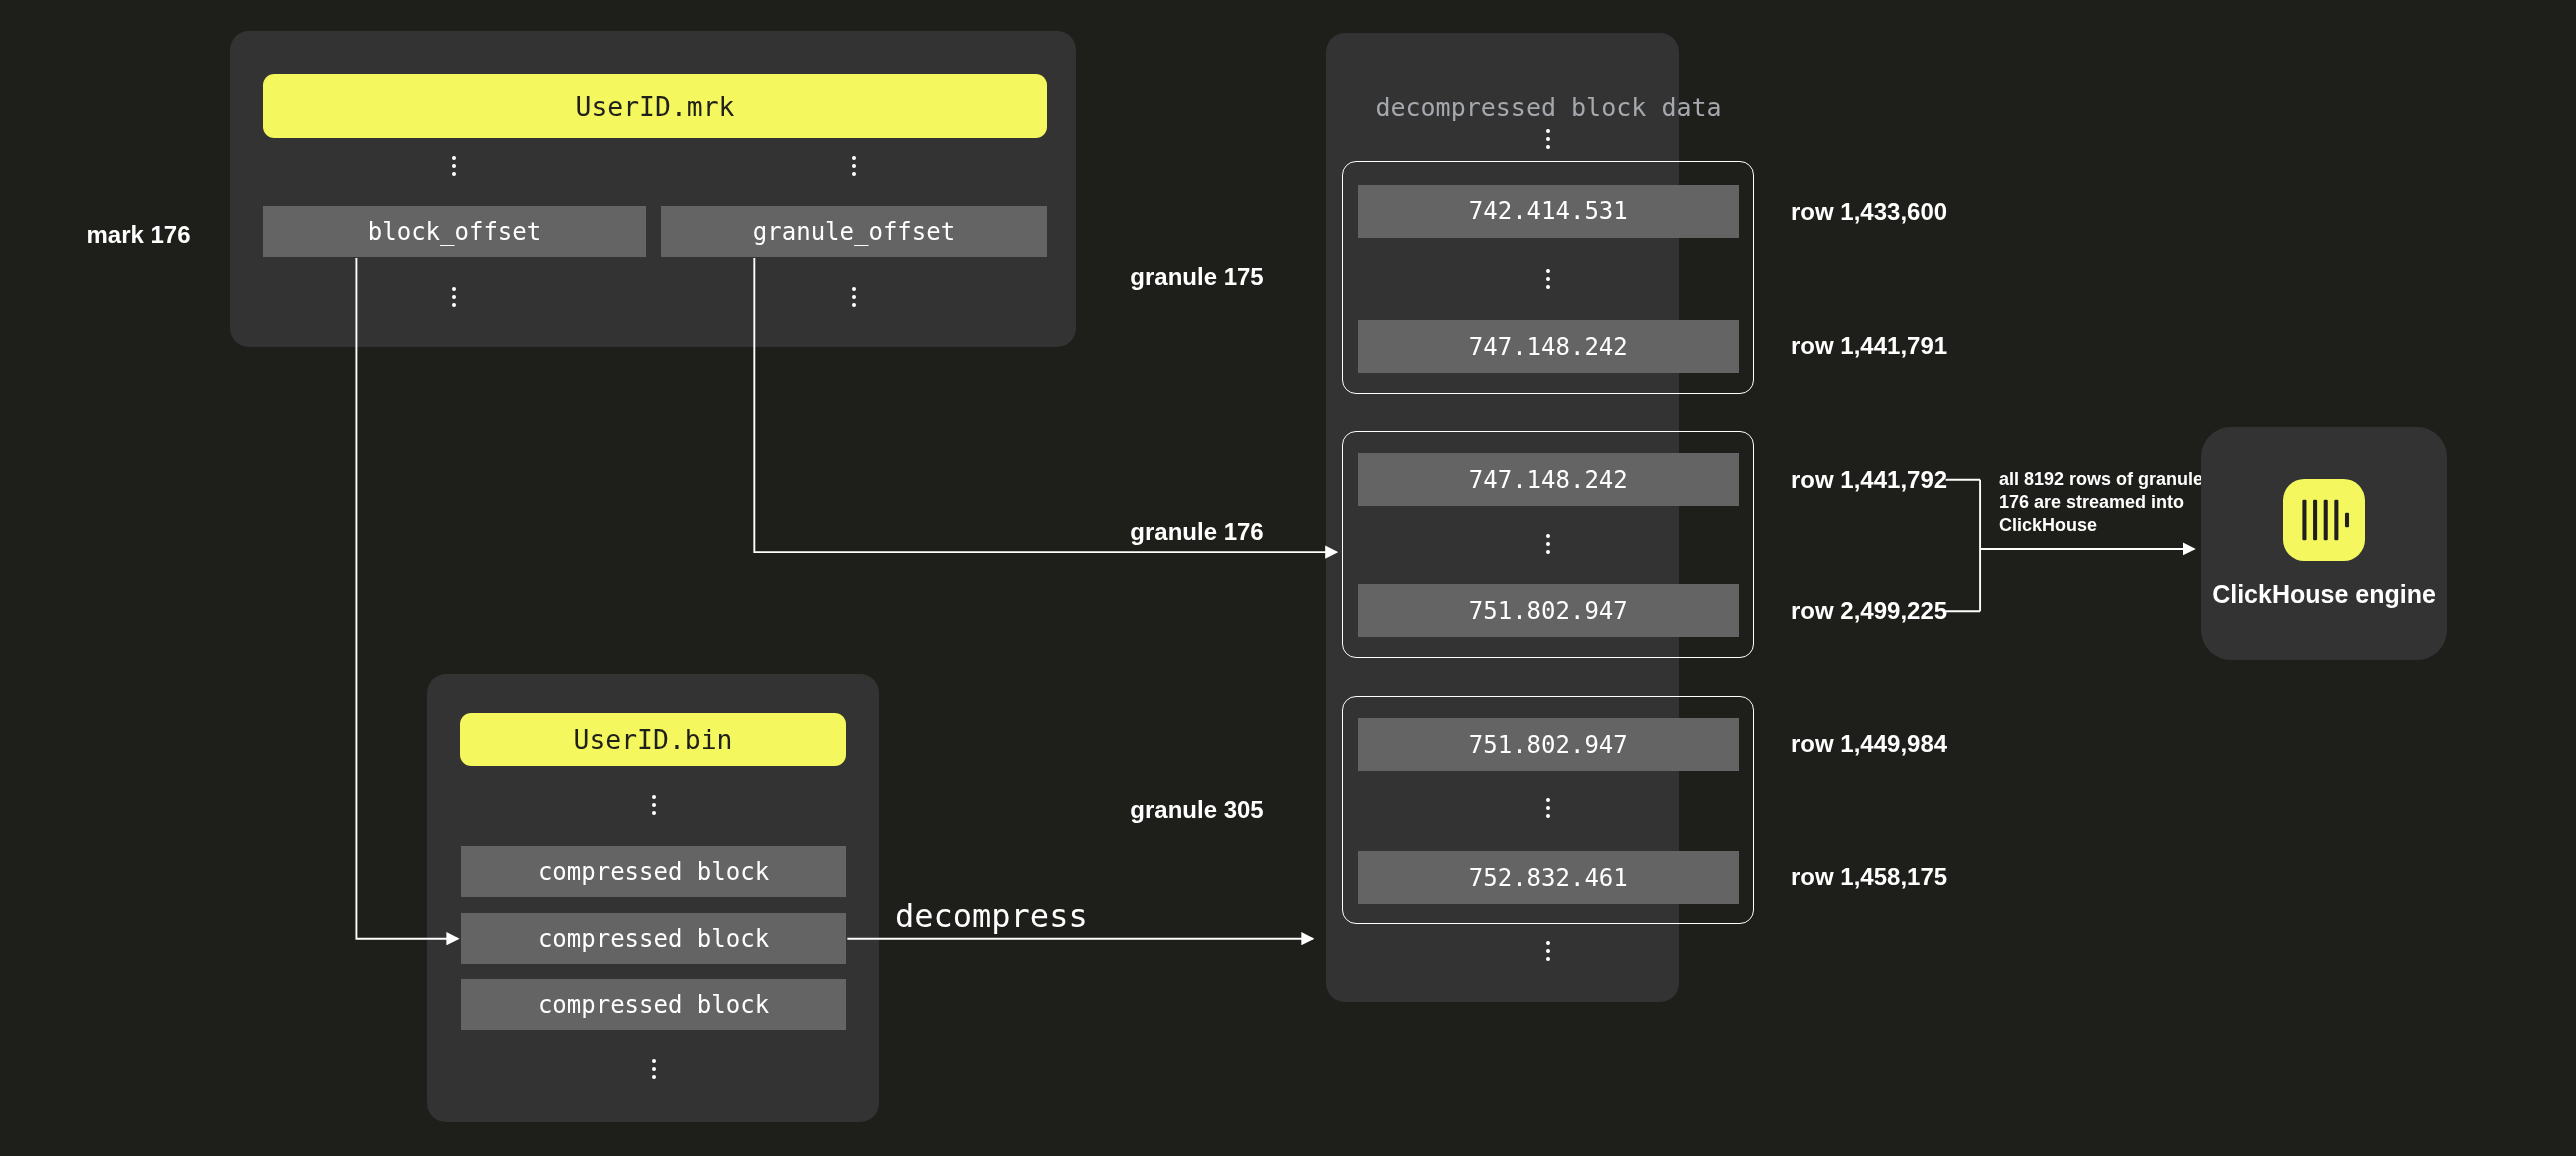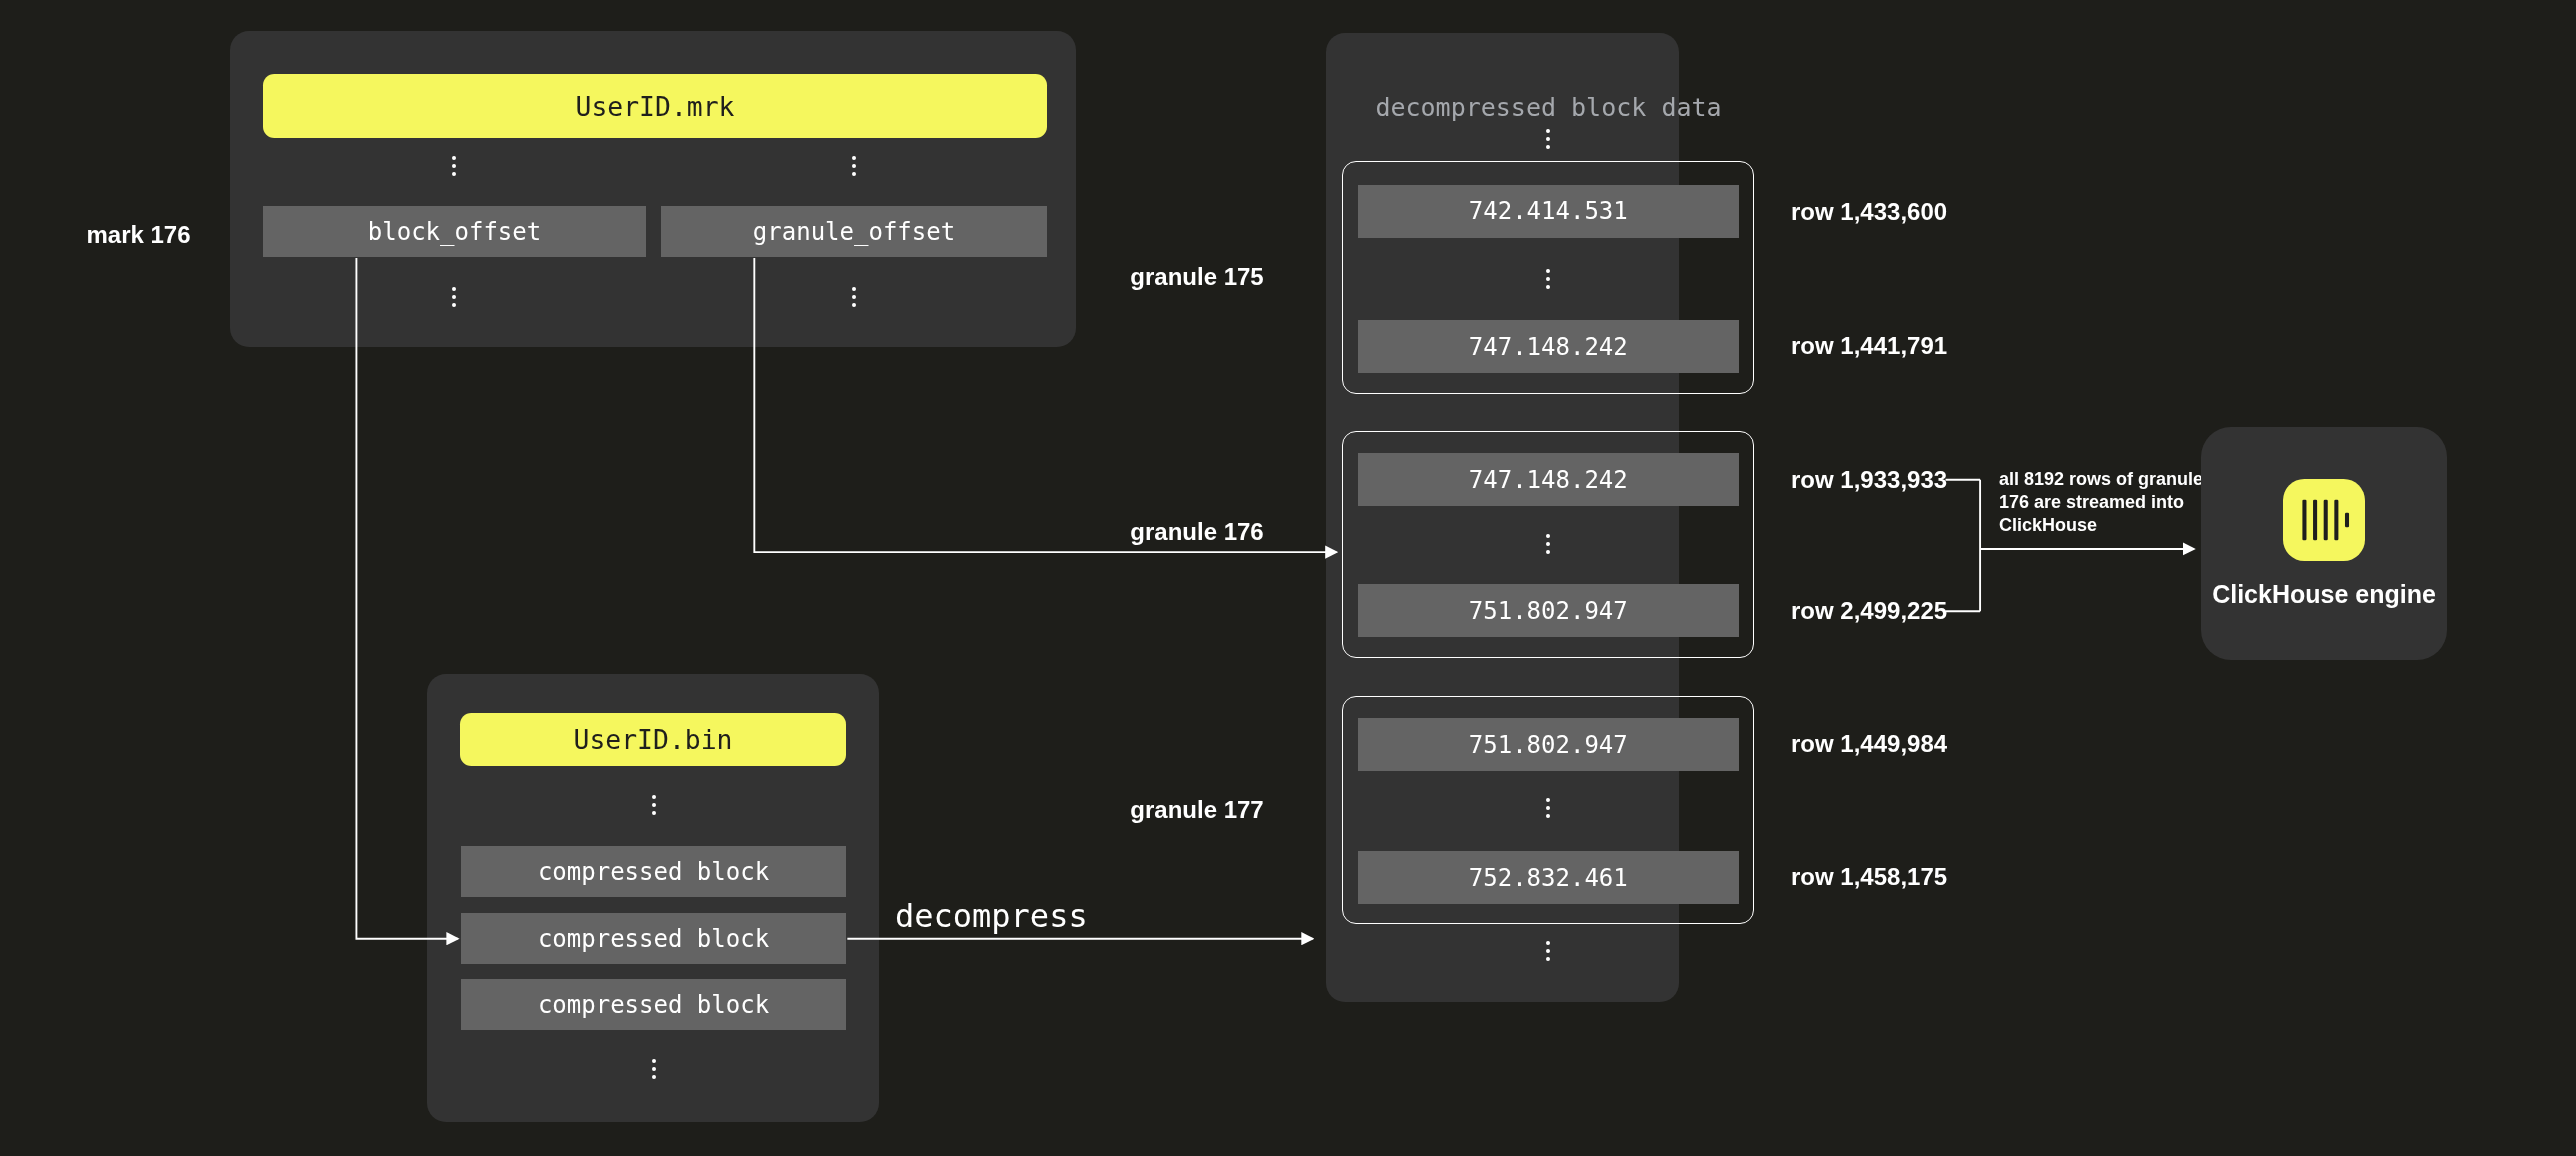--- a/index.html
+++ b/index.html
@@ -99,25 +99,25 @@
     </div>
 
     <div class="gbox" style="left:16.3px;top:663px;width:412px;height:228px">
       <div class="cell" style="left:14.5px;top:21px;width:381px;height:53px">751.802.947</div>
       <div class="cell" style="left:14.5px;top:154px;width:381px;height:53px">752.832.461</div>
     </div>
   </section>
 
   <div class="label-bold ra" style="left:1087px;top:262px;width:220px">granule 175</div>
   <div class="label-bold ra" style="left:1087px;top:517px;width:220px">granule 176</div>
-  <div class="label-bold ra" style="left:1087px;top:795px;width:220px">granule 177</div>
+  <div class="label-bold ra" style="left:1087px;top:795px;width:220px">granule 305</div>
 
   <div class="label-bold" style="left:1791px;top:197px">row 1,433,600</div>
   <div class="label-bold" style="left:1791px;top:331px">row 1,441,791</div>
-  <div class="label-bold" style="left:1791px;top:465px">row 1,933,933</div>
+  <div class="label-bold" style="left:1791px;top:465px">row 1,441,792</div>
   <div class="label-bold" style="left:1791px;top:596px">row 2,499,225</div>
   <div class="label-bold" style="left:1791px;top:729px">row 1,449,984</div>
   <div class="label-bold" style="left:1791px;top:862px">row 1,458,175</div>
 
   <div class="ann" style="left:1999px;top:468px;width:226px">
     <span>all 8192 rows of granule</span>
     <span>176 are streamed into</span>
     <span>ClickHouse</span>
   </div>
 

